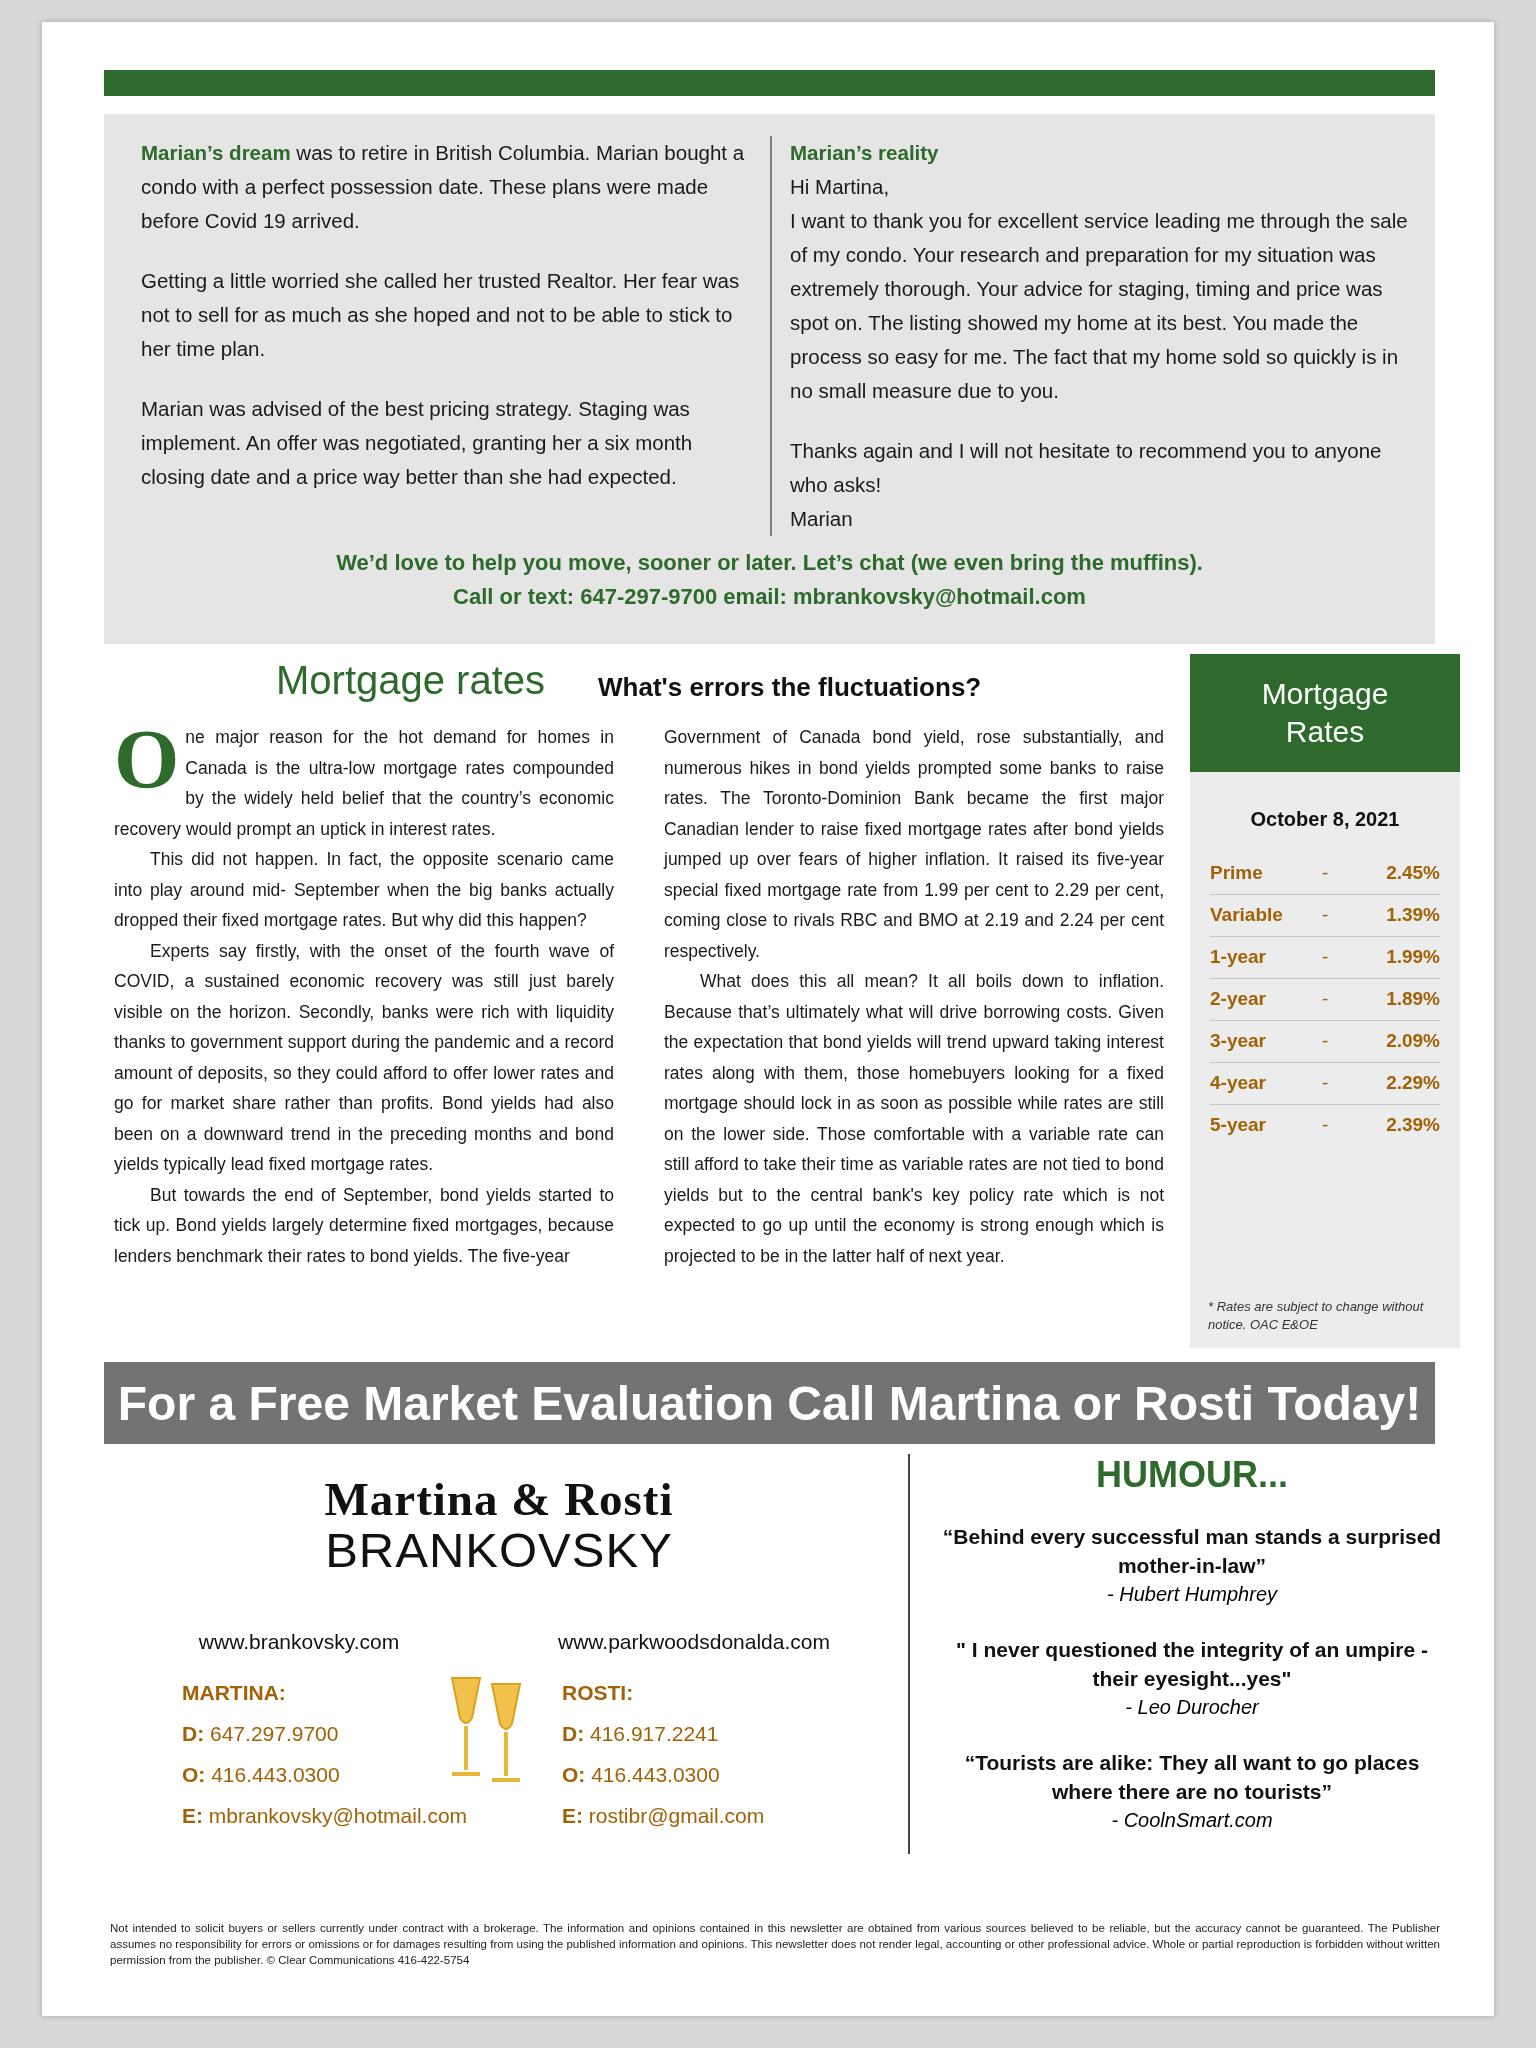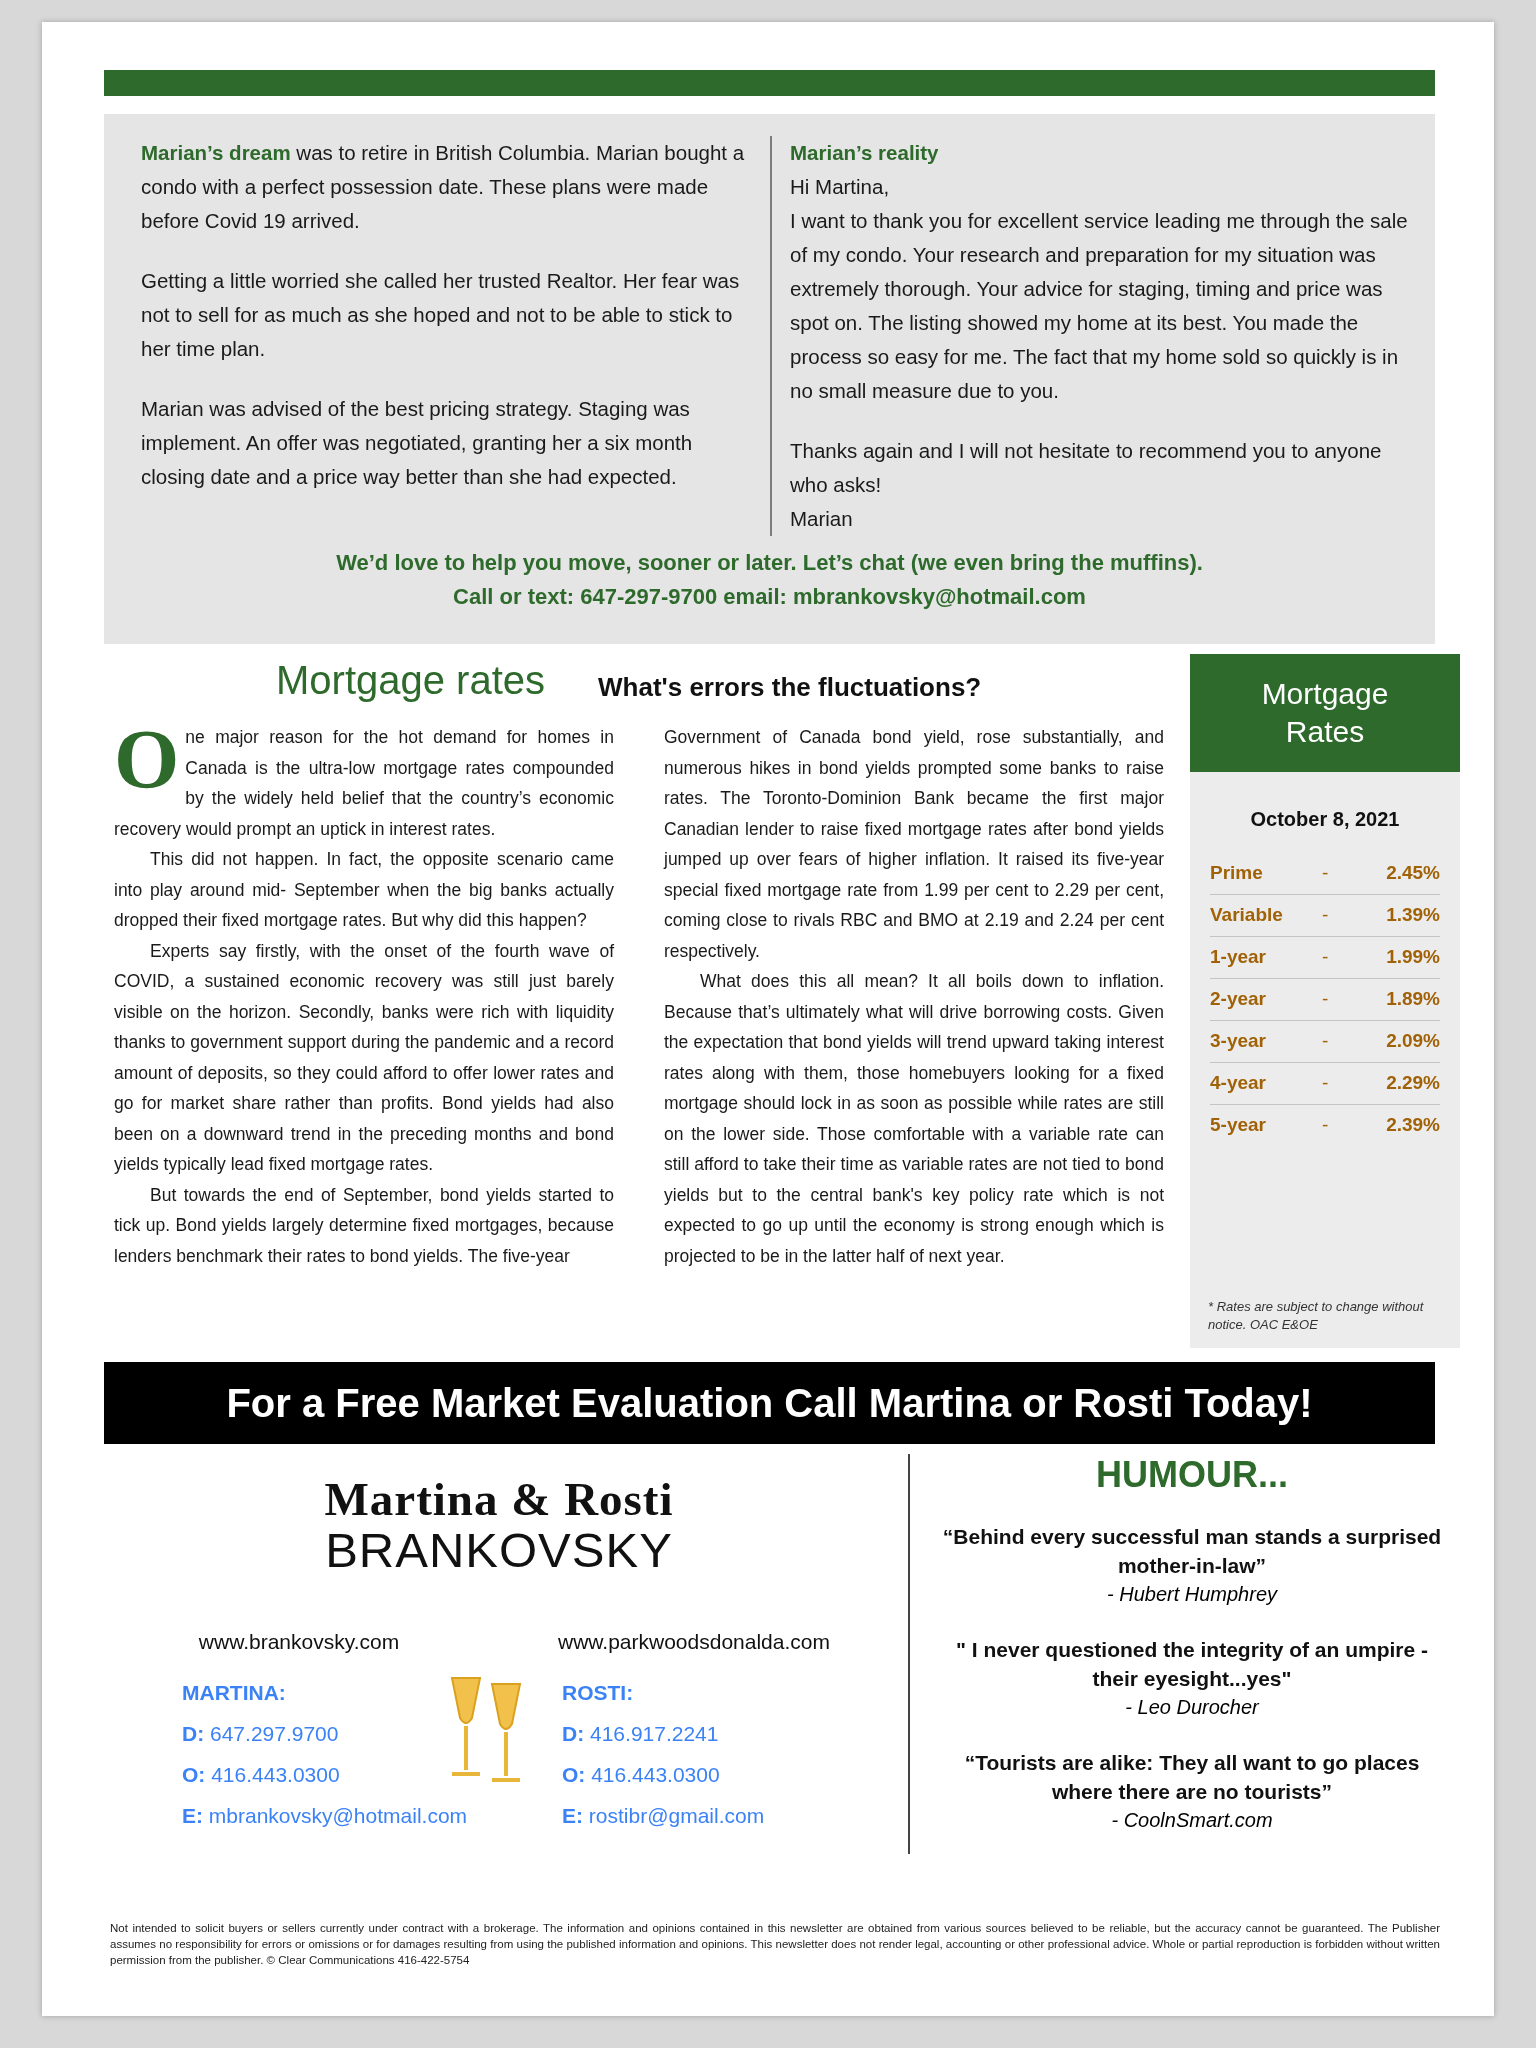--- a/index.html
+++ b/index.html
@@ -94,39 +94,39 @@
   .rate-name { width:112px; }
   .rate-dash { width:48px; text-align:left; font-weight:normal; }
   .rate-val { flex:1; text-align:right; }
   .rates-note {
     position:absolute; left:18px; bottom:14px; right:14px;
     font-size:13px; font-style:italic; color:#333; line-height:18px;
   }
   
   .banner {
     position:absolute; left:62px; top:1340px; width:1331px; height:82px;
-    background:#000000; color:#fff;
+    background:#737373; color:#fff;
     display:flex; align-items:center; justify-content:center;
-    font-size:40px; font-weight:bold;
+    font-size:48px; font-weight:bold;
   }
   
   .names {
     position:absolute; left:62px; top:1450px; width:790px; text-align:center;
   }
   .name1 { font-family:"Liberation Serif", serif; font-weight:bold; font-size:47px; color:#111; letter-spacing:1px;}
   .name2 { font-size:49px; color:#111; letter-spacing:1px; margin-top:-4px;}
   .web-row {
     position:absolute; left:62px; top:1608px; width:790px;
     display:flex; font-size:21px; color:#111;
   }
   .web-row .w1 { width:390px; text-align:center; }
   .web-row .w2 { width:400px; text-align:center; }
   .contacts {
     position:absolute; left:140px; top:1650px; width:720px;
-    display:flex; font-size:21px; color:#3b82f6; line-height:41px;
+    display:flex; font-size:21px; color:#a16207; line-height:41px;
   }
   .contacts .c1 { width:380px; }
   .contacts .c2 { width:340px; }
   .contacts b { font-weight:bold; }
   .glasses {
     position:absolute; left:390px; top:1648px; width:110px; height:120px;
   }
   .divider-v {
     position:absolute; left:866px; top:1432px; width:2px; height:400px;
     background:#444;

